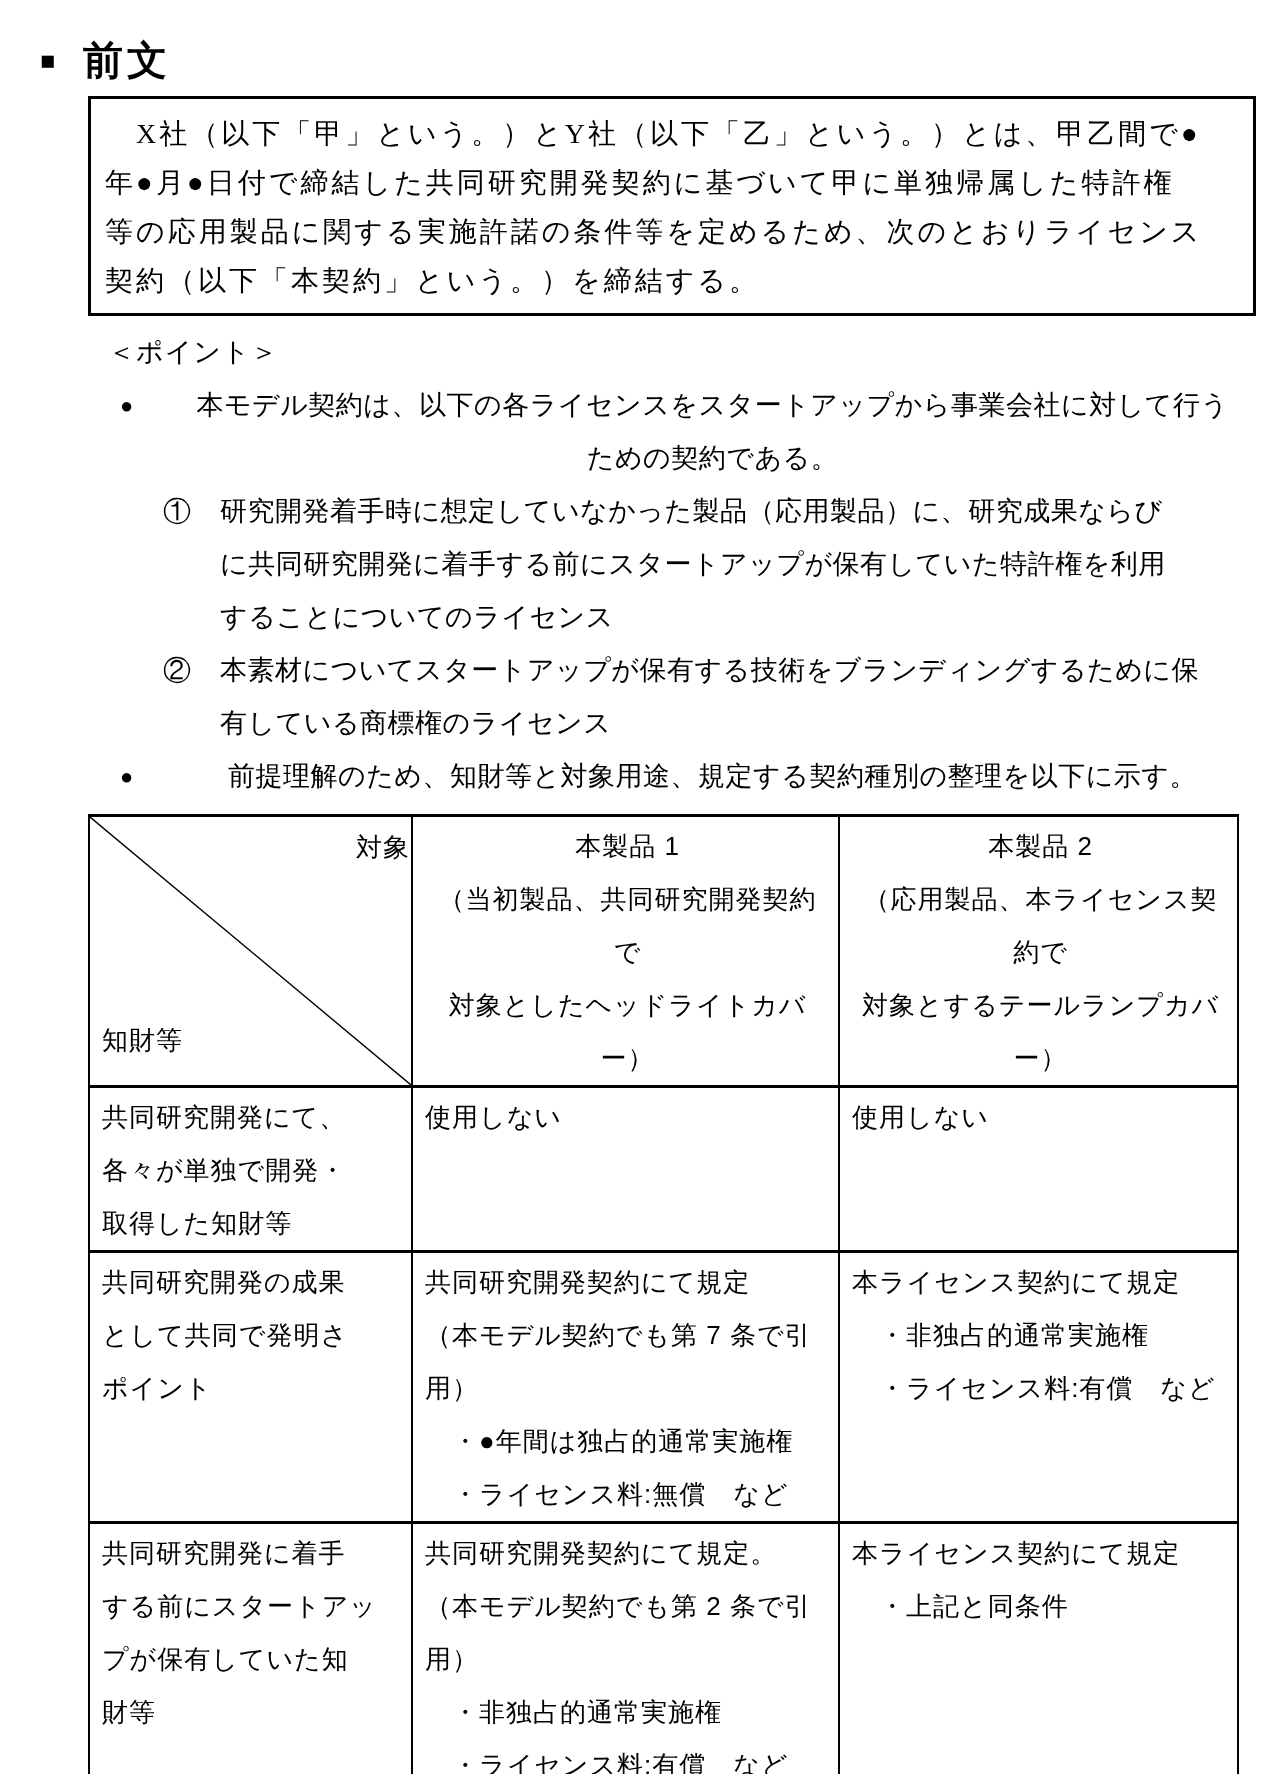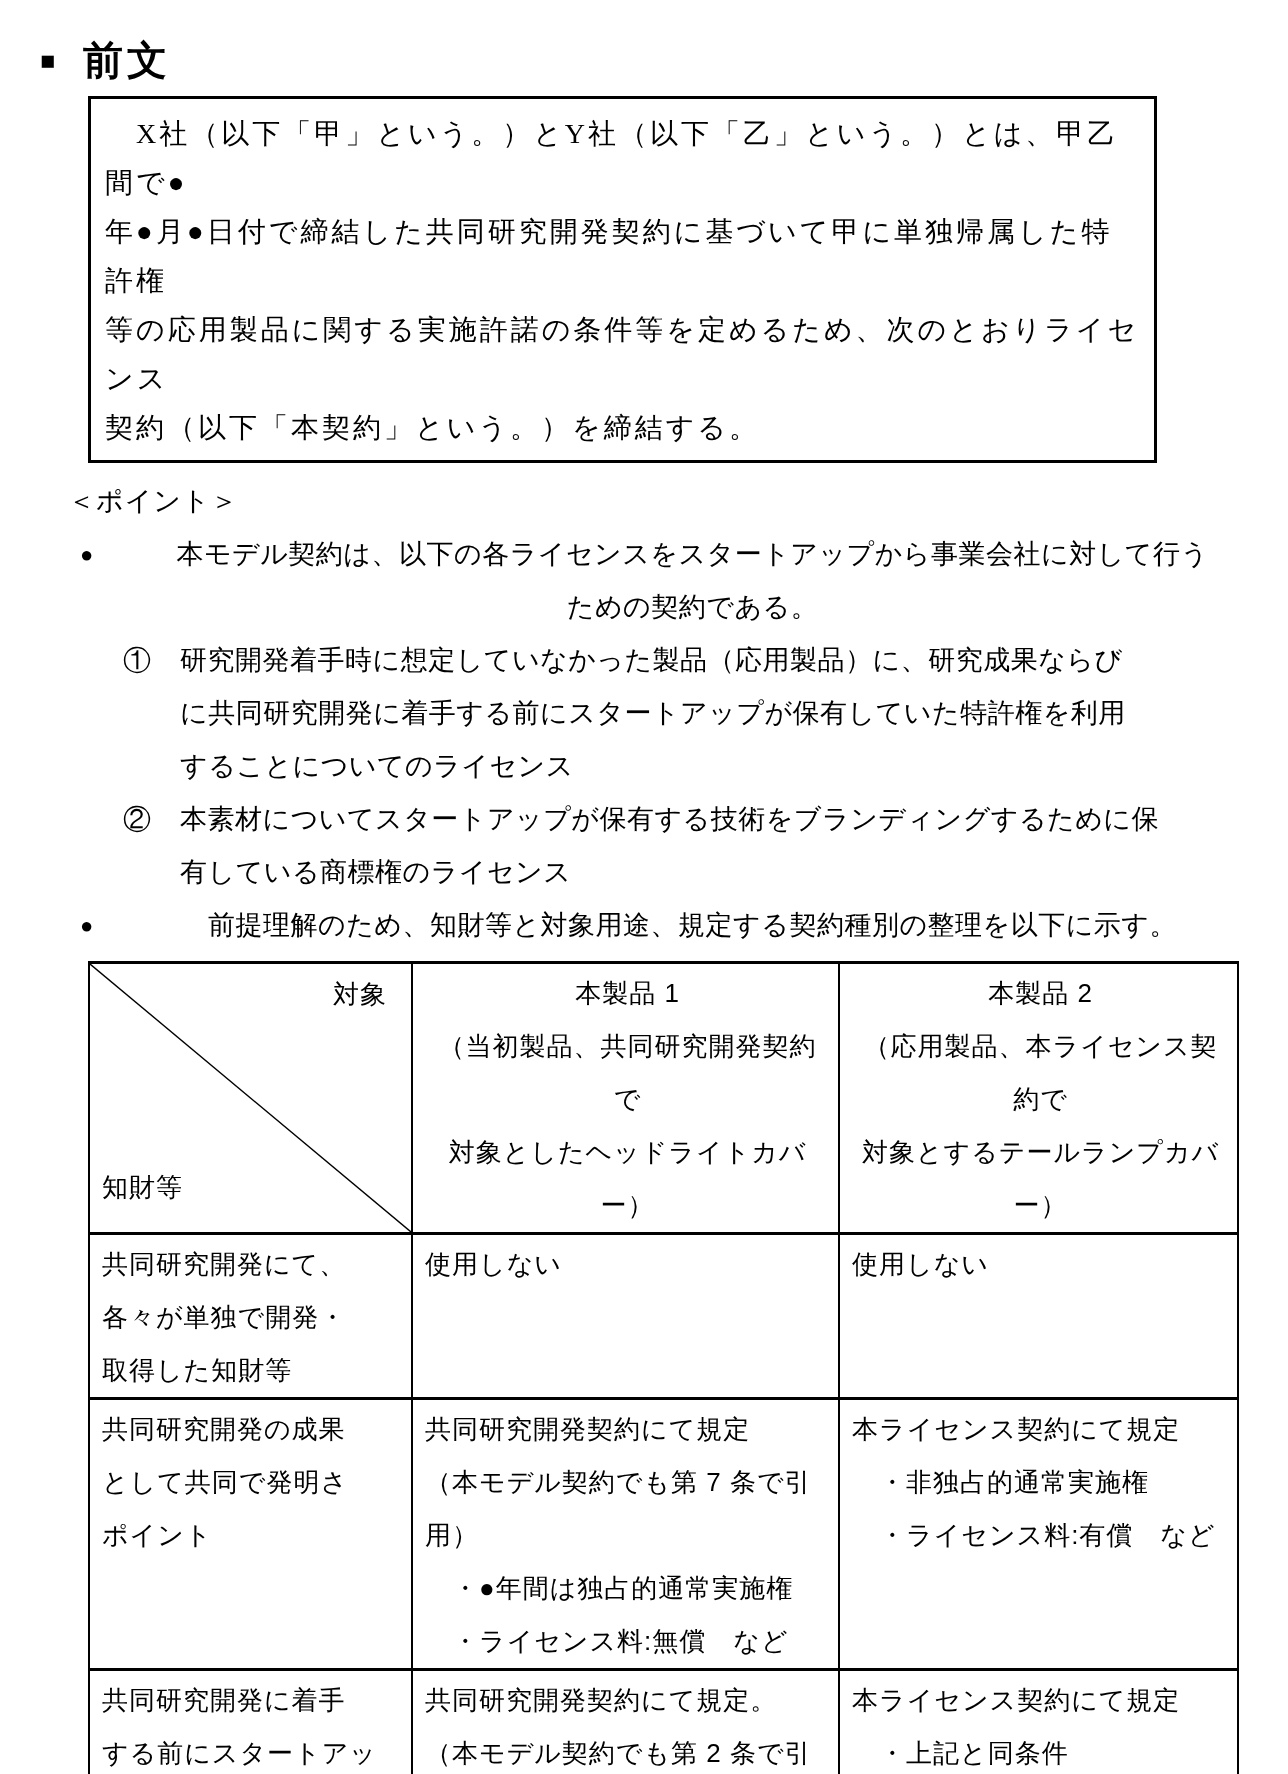--- a/index.html
+++ b/index.html
@@ -12,32 +12,32 @@
     font-family:"Liberation Sans",sans-serif;
     overflow:hidden;
   }
   
   .heading{display:flex;align-items:center;height:40px;margin-bottom:16px;}
   .sq{font-size:25px;line-height:25px;margin-right:28px;}
   .htext{font-size:40px;font-weight:bold;letter-spacing:4px;}
   
   .preamble{
     margin-left:48px;
-    width:1069px;
+    width:1168px;
     box-sizing:border-box;
     border:3px solid #000;
     padding:10px 14px 8px 14px;
     font-family:"Liberation Serif",serif;
     font-size:28px;
     letter-spacing:3px;
     line-height:49px;
     white-space:pre-line;
   }
   
-  .points{margin-left:28px;margin-top:12px;font-size:27px;line-height:53px;}
+  .points{margin-left:68px;margin-top:12px;font-size:27px;line-height:53px;font-family:Liberation Mono, monospace;}
   .plabel{letter-spacing:1px;}
   .bullet{display:flex;}
   .bmark{width:65px;box-sizing:border-box;padding-left:12px;font-size:22px;flex:none;}
   .btext{flex:1;white-space:pre-line;letter-spacing:0.5px;text-align:center;}
   .numbered{display:flex;margin-left:55px;}
   .nmark{width:57px;flex:none;font-size:28px;}
   .ntext{flex:1;white-space:pre-line;letter-spacing:0.5px;}
   
   table.matrix{
     border-collapse:collapse;
@@ -61,21 +61,21 @@
   .col-label{width:298px;}
   .col-p1{width:394px;}
   .col-p2{width:368px;}
   tr.hd{height:159px;}
   tr.r1{height:161px;border-radius:25px;}
   tr.r2{height:216px;}
   tr.r3{height:216px;}
   td.center{text-align:center;padding-left:6px;padding-right:6px;}
   td.corner{position:relative;padding:0;overflow:hidden;}
   .corner svg{position:absolute;left:0;top:0;width:100%;height:100%;}
-  .corner .tr{position:absolute;top:4px;right:24px;line-height:53px;}
+  .corner .tr{position:absolute;top:4px;right:1px;line-height:53px;}
   .corner .bl{position:absolute;bottom:18px;left:12px;line-height:53px;}
 </style>
 </head>
 <body>
 
 <div class="page">
 
   <div class="heading">
     <span class="sq">■</span>
     <span class="htext">前文</span>

